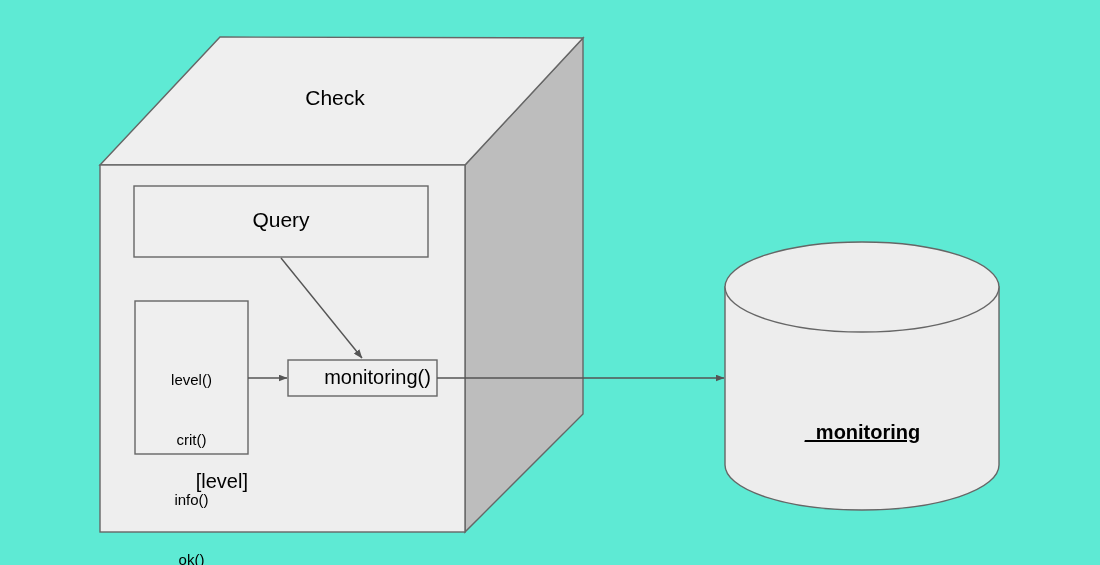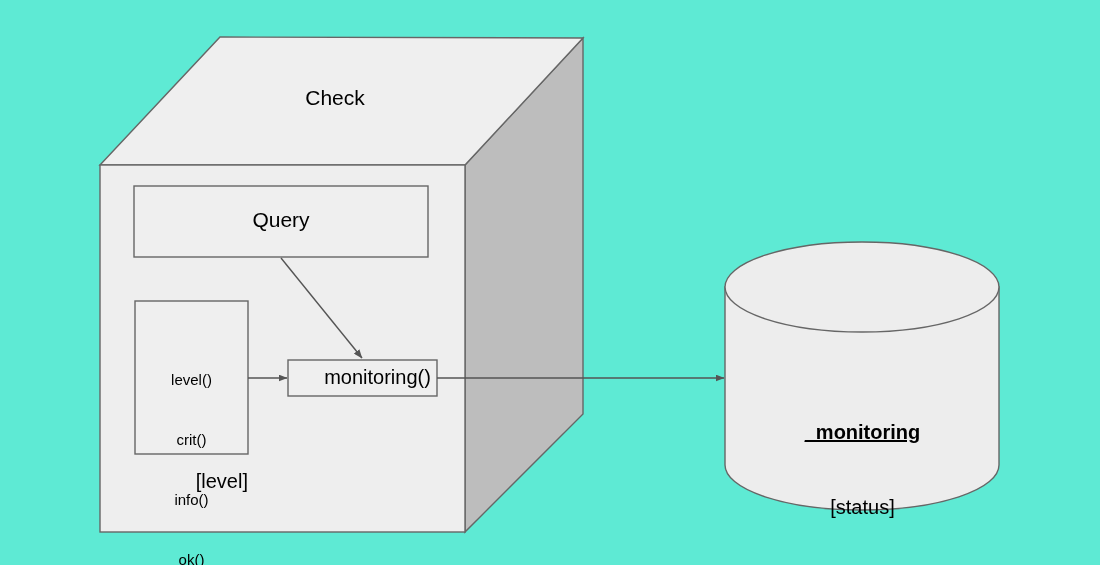--- a/index.html
+++ b/index.html
@@ -123,16 +123,15 @@
     <div>info()</div>
     <div>ok()</div>
   </div>
 
   <div class="lbl" id="level-caption">[level]</div>
 
   <div class="lbl" id="monitoring-fn-label">monitoring()</div>
 
   <div class="lbl" id="store-label">
     <div class="underlined">_monitoring</div>
-    <div>[status]</div>
   </div>
 
 </div>
 
 </body></html>

